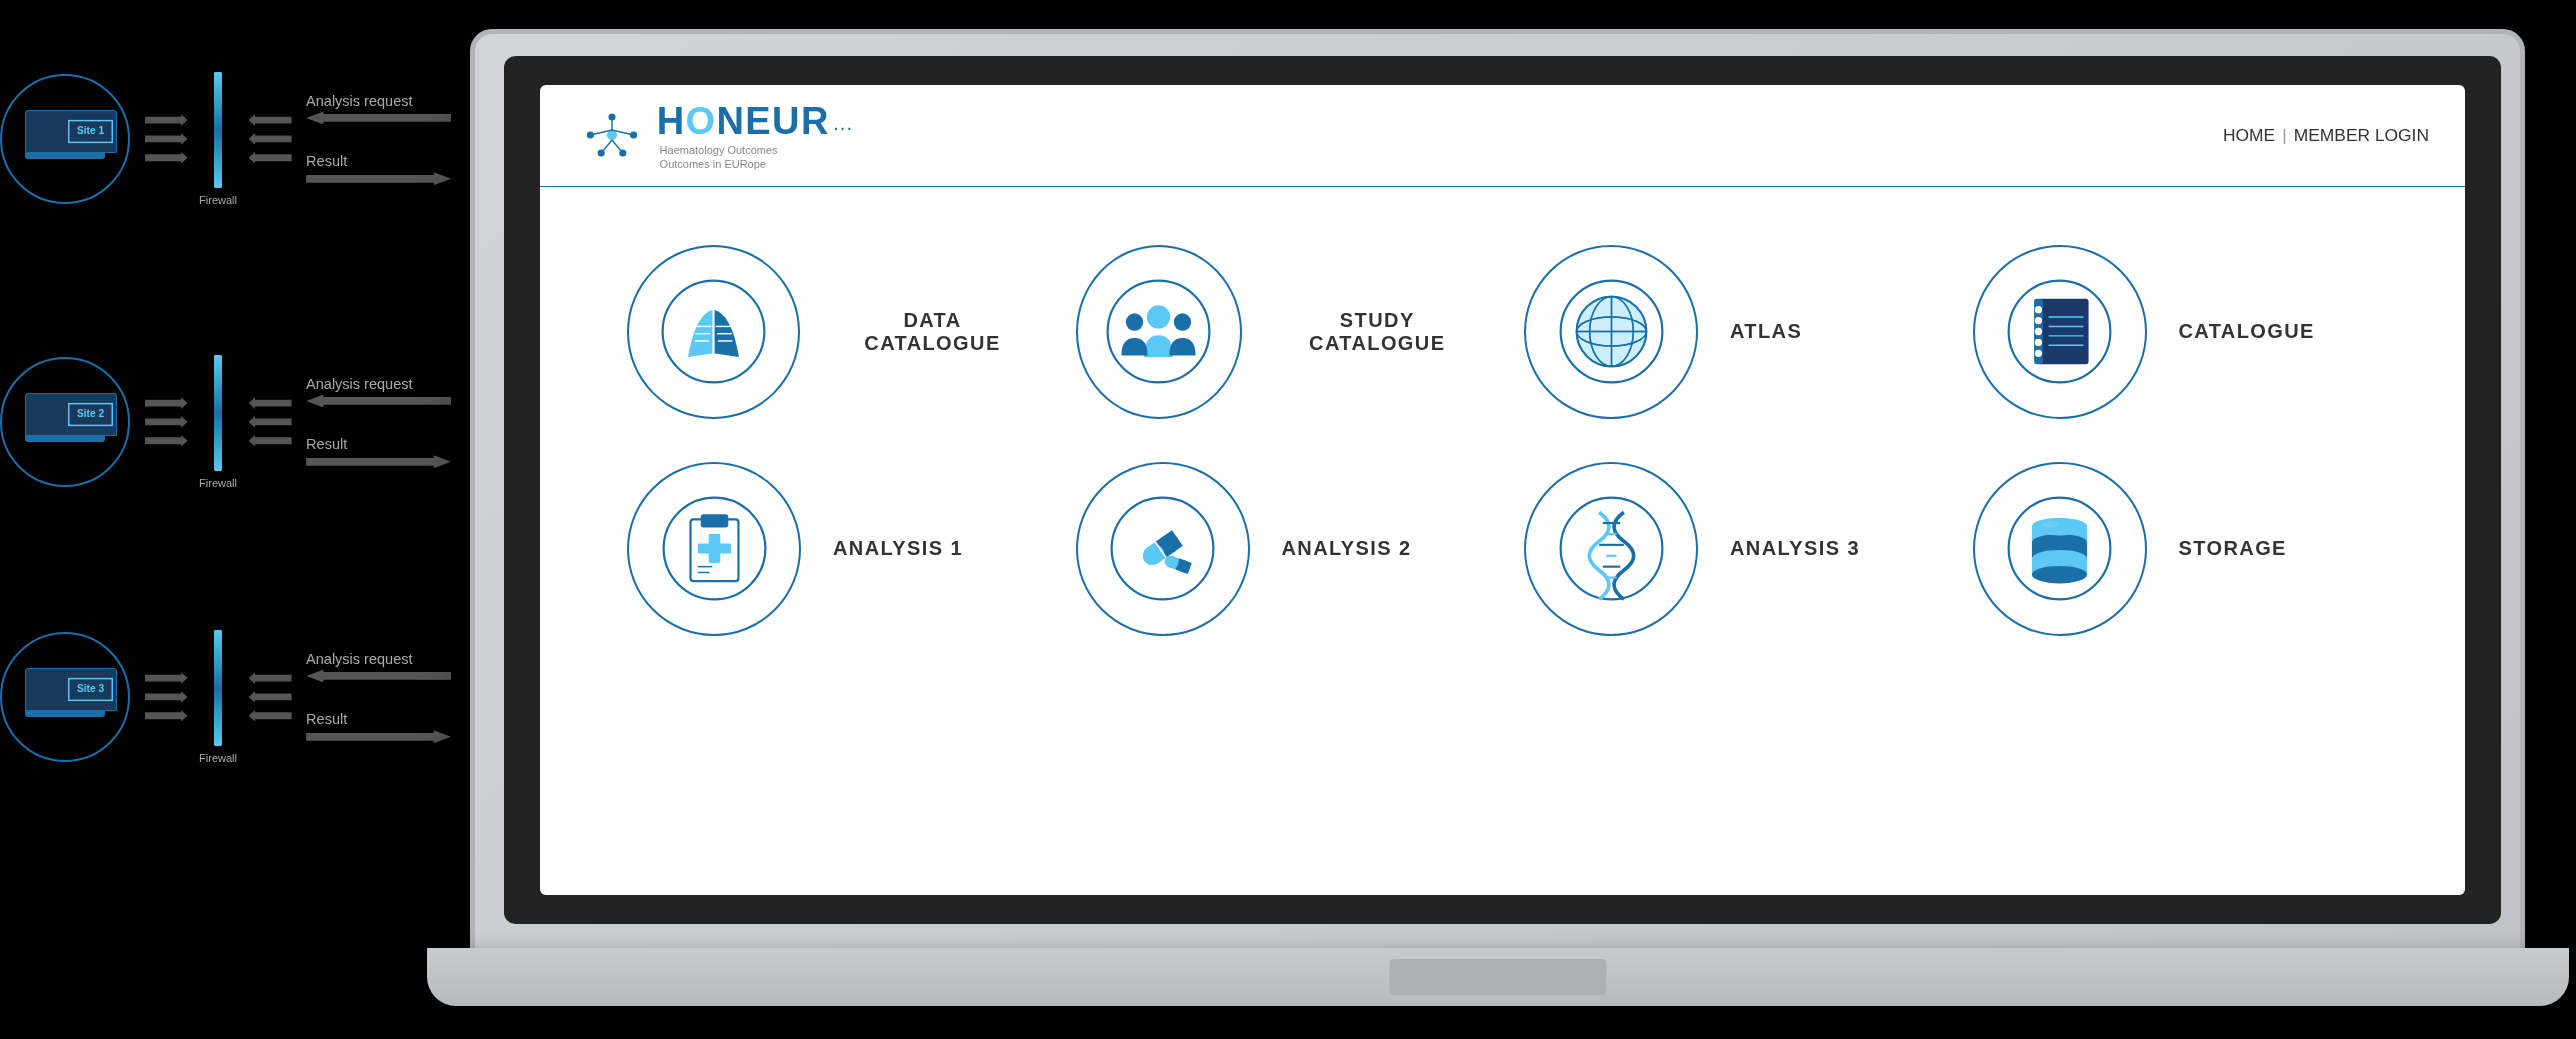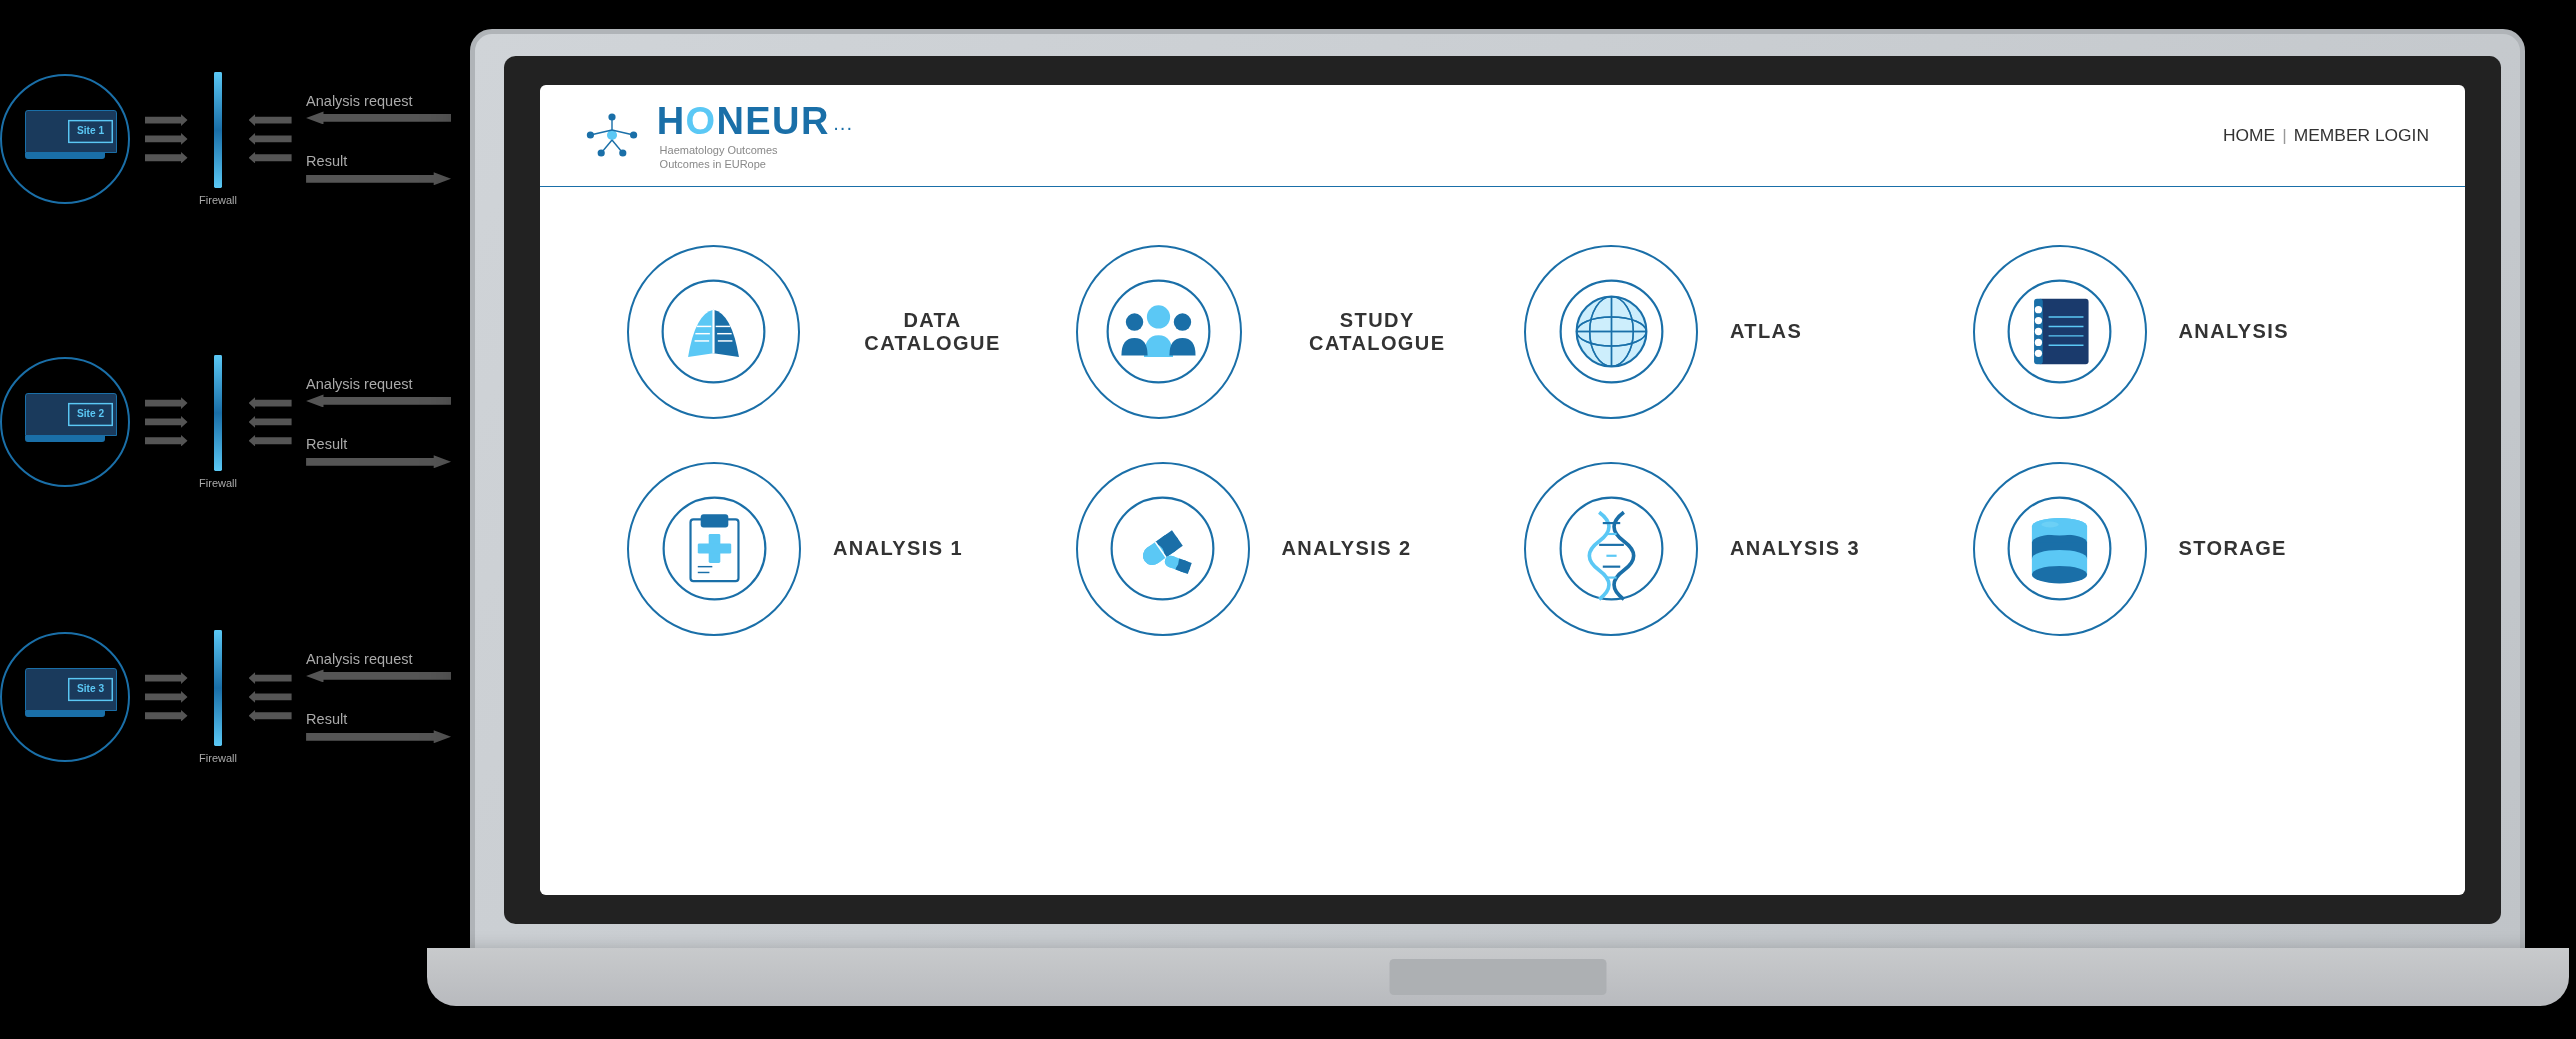--- a/index.html
+++ b/index.html
@@ -546,21 +546,21 @@
                   <circle cx="46" cy="75" r="5" fill="#fff"></circle>
                   <circle cx="46" cy="90" r="5" fill="#fff"></circle>
                   <circle cx="46" cy="105" r="5" fill="#fff"></circle>
 
                   <line x1="60" y1="55" x2="108" y2="55" stroke="#5bc8f5" stroke-width="2"></line>
                   <line x1="60" y1="68" x2="108" y2="68" stroke="#5bc8f5" stroke-width="2"></line>
                   <line x1="60" y1="81" x2="108" y2="81" stroke="#5bc8f5" stroke-width="2"></line>
                   <line x1="60" y1="94" x2="108" y2="94" stroke="#5bc8f5" stroke-width="2"></line>
                 </svg>
               </div>
-              <div class="icon-label">ANALYSIS</div>
+              <div class="icon-label">CATALOGUE</div>
             </div>
 
             <div class="icon-item">
               <div class="icon-circle">
                 <svg width="109" height="109" viewBox="0 0 150 150">
                   <circle cx="75" cy="75" r="70" fill="none" stroke="#1a6fa8" stroke-width="3"></circle>
 
                   <rect x="42" y="35" width="66" height="85" fill="white" stroke="#1a6fa8" stroke-width="3" rx="4"></rect>
                   <rect x="56" y="28" width="38" height="18" fill="#1a6fa8" rx="4"></rect>
 

